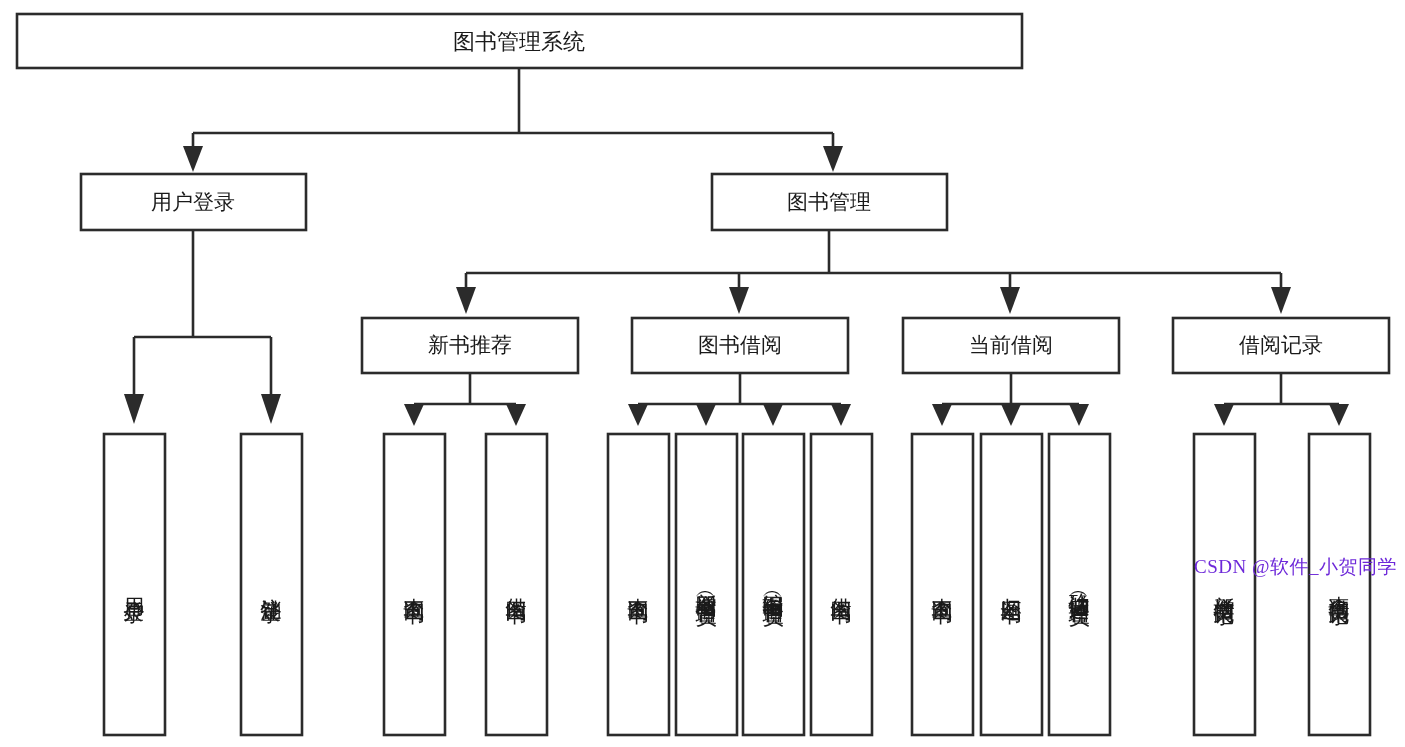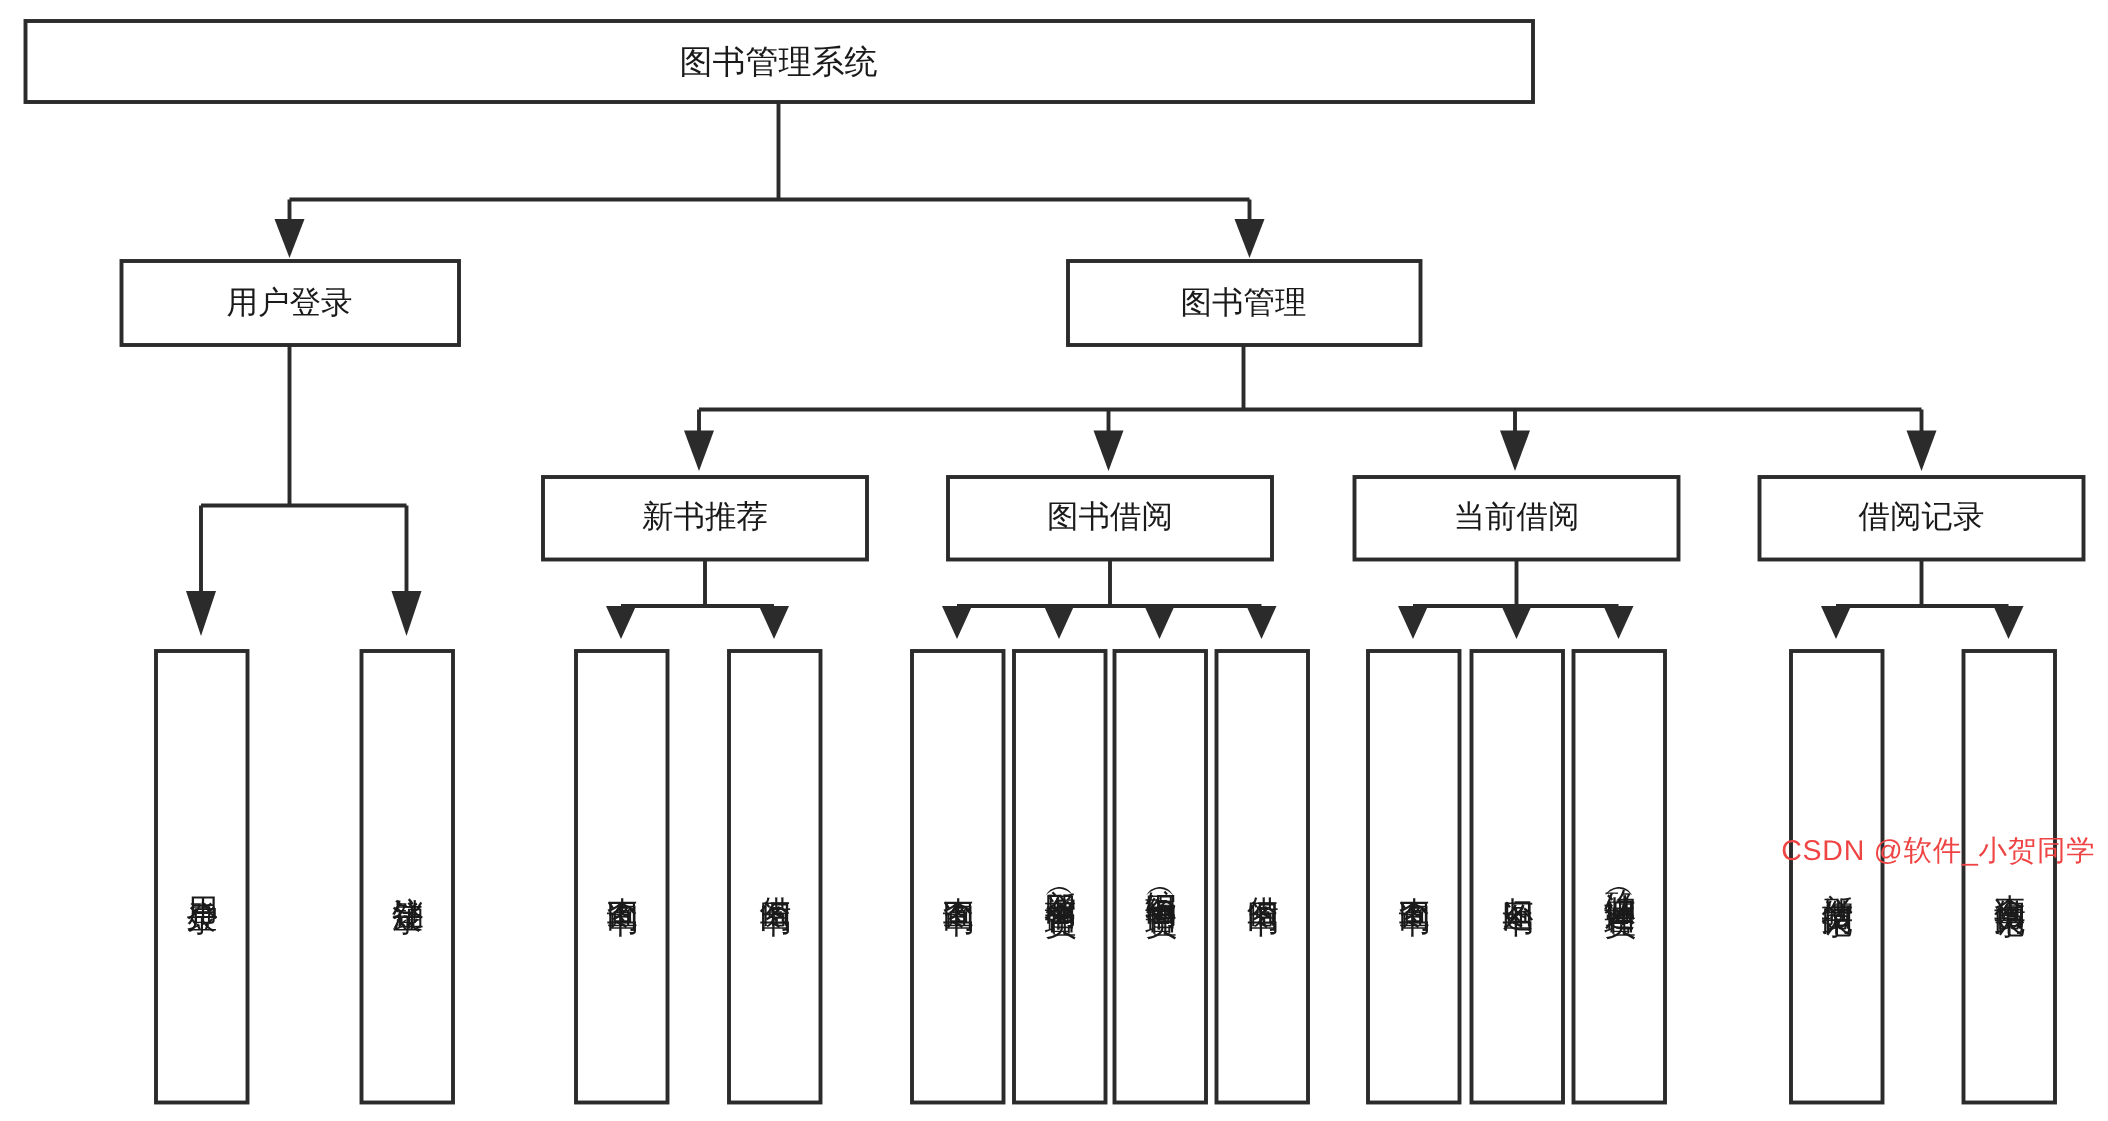--- a/index.html
+++ b/index.html
@@ -67,23 +67,23 @@
     line-height: 1;
     color: #1a1a1a;
     letter-spacing: 2px;
     white-space: nowrap;
     text-align: center;
   }
   .watermark {
     position: absolute;
     right: 8px;
     bottom: 4px;
-    font-family: Liberation Sans, sans-serif;
+    font-family: Liberation Serif, serif;
     font-size: 19px;
-    color: #ef4444;
+    color: #6d28d9;
     white-space: nowrap;
     letter-spacing: 0.5px;
   }
 </style>
 </head>
 <body>
 
 <div id="diagram-root">
 
   <svg class="diagram-canvas" viewBox="0 0 1405 747" xmlns="http://www.w3.org/2000/svg">

